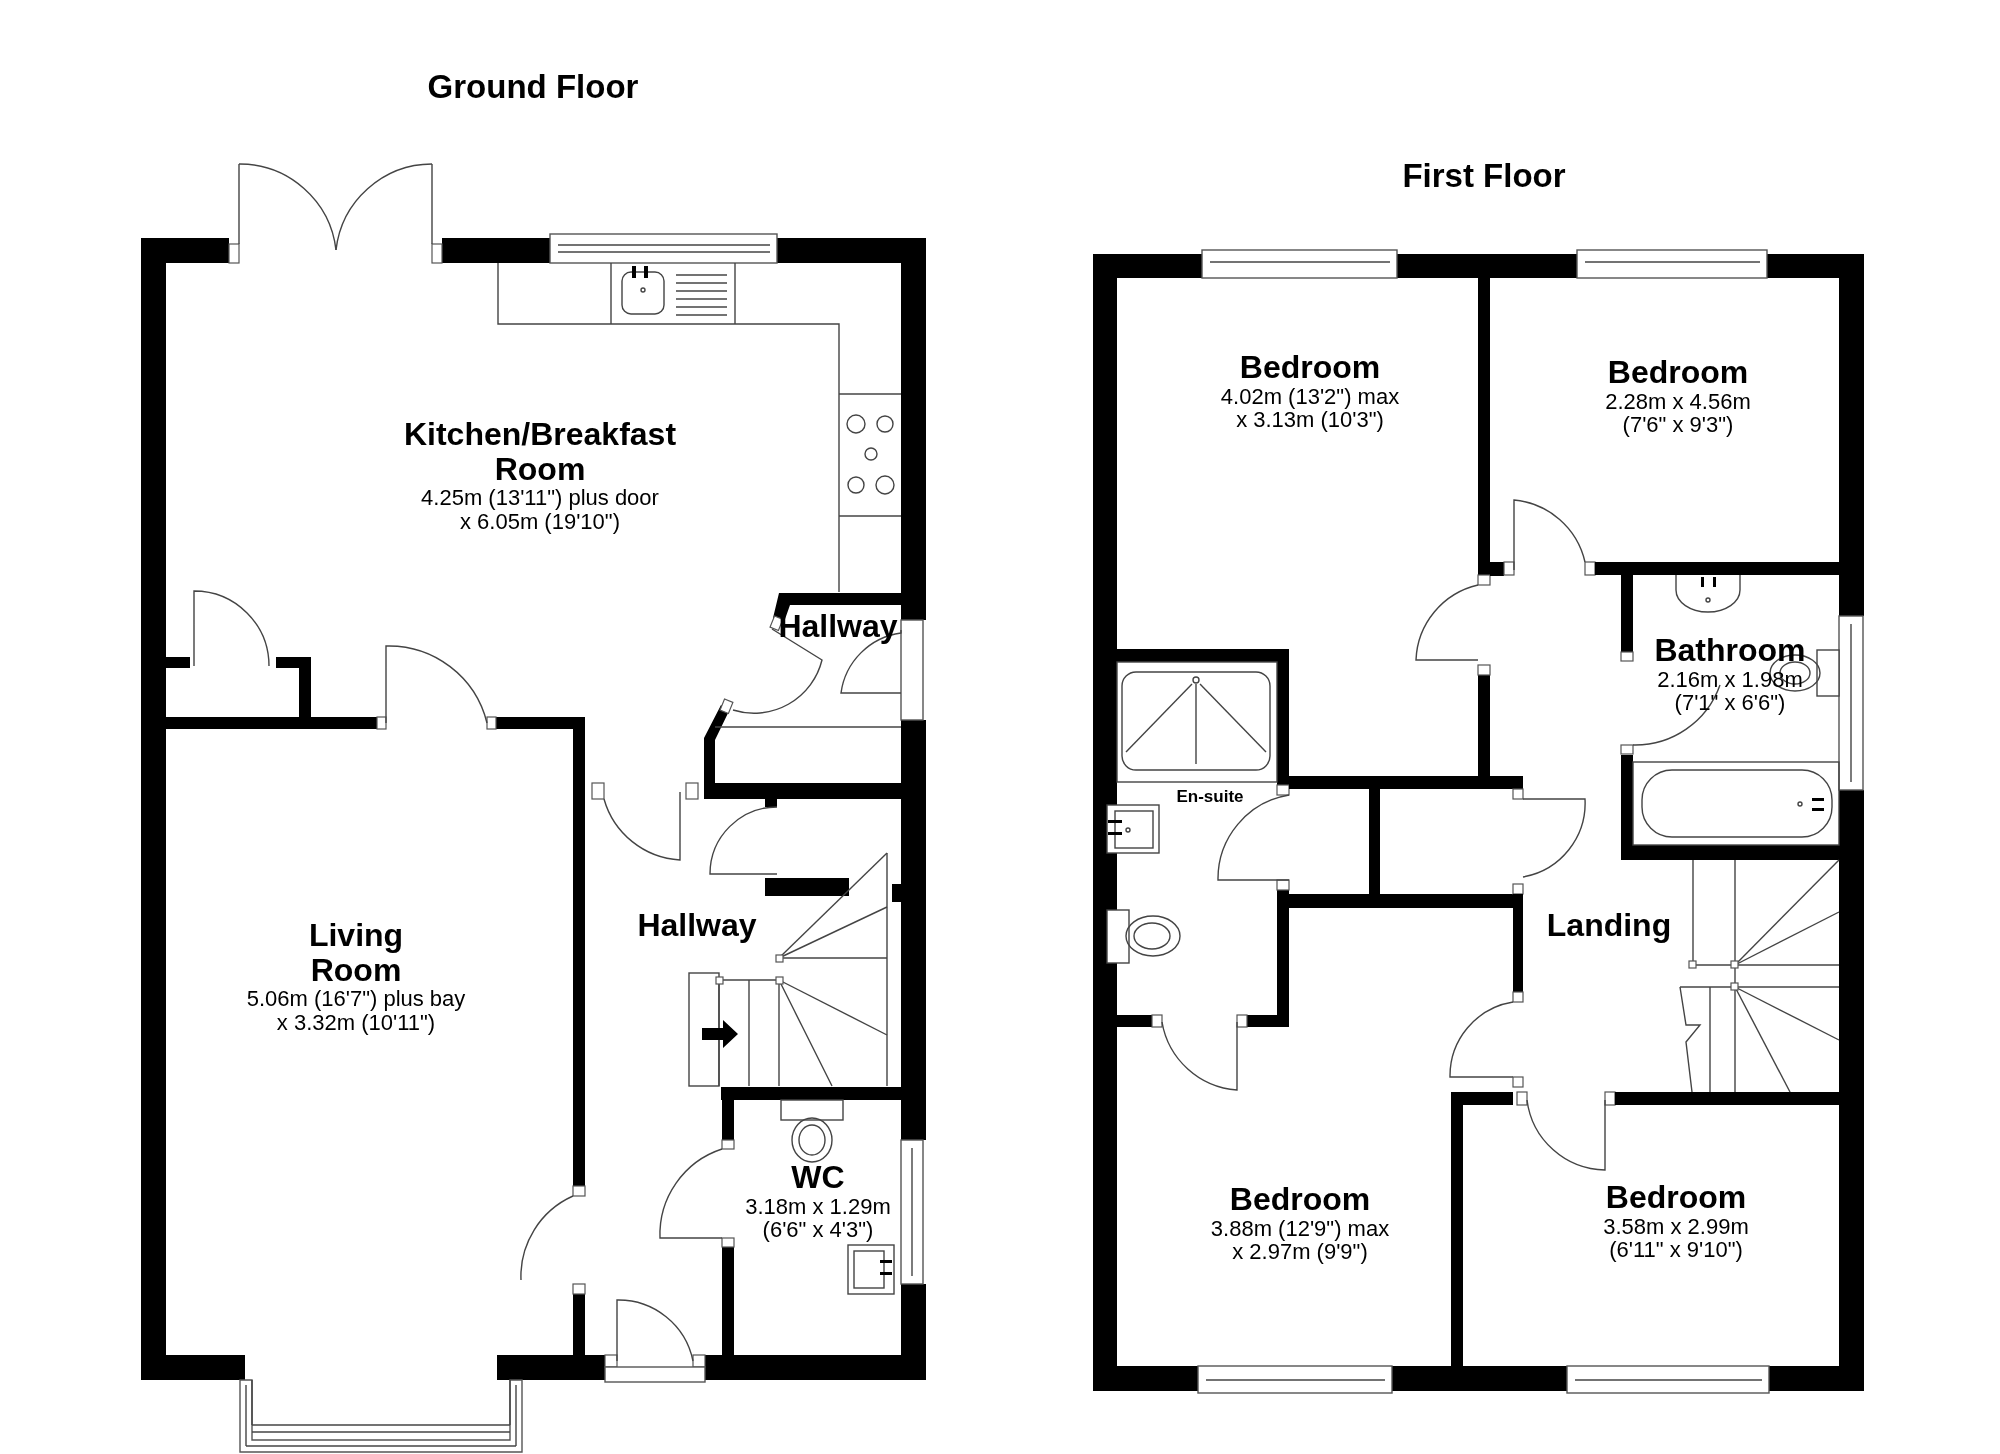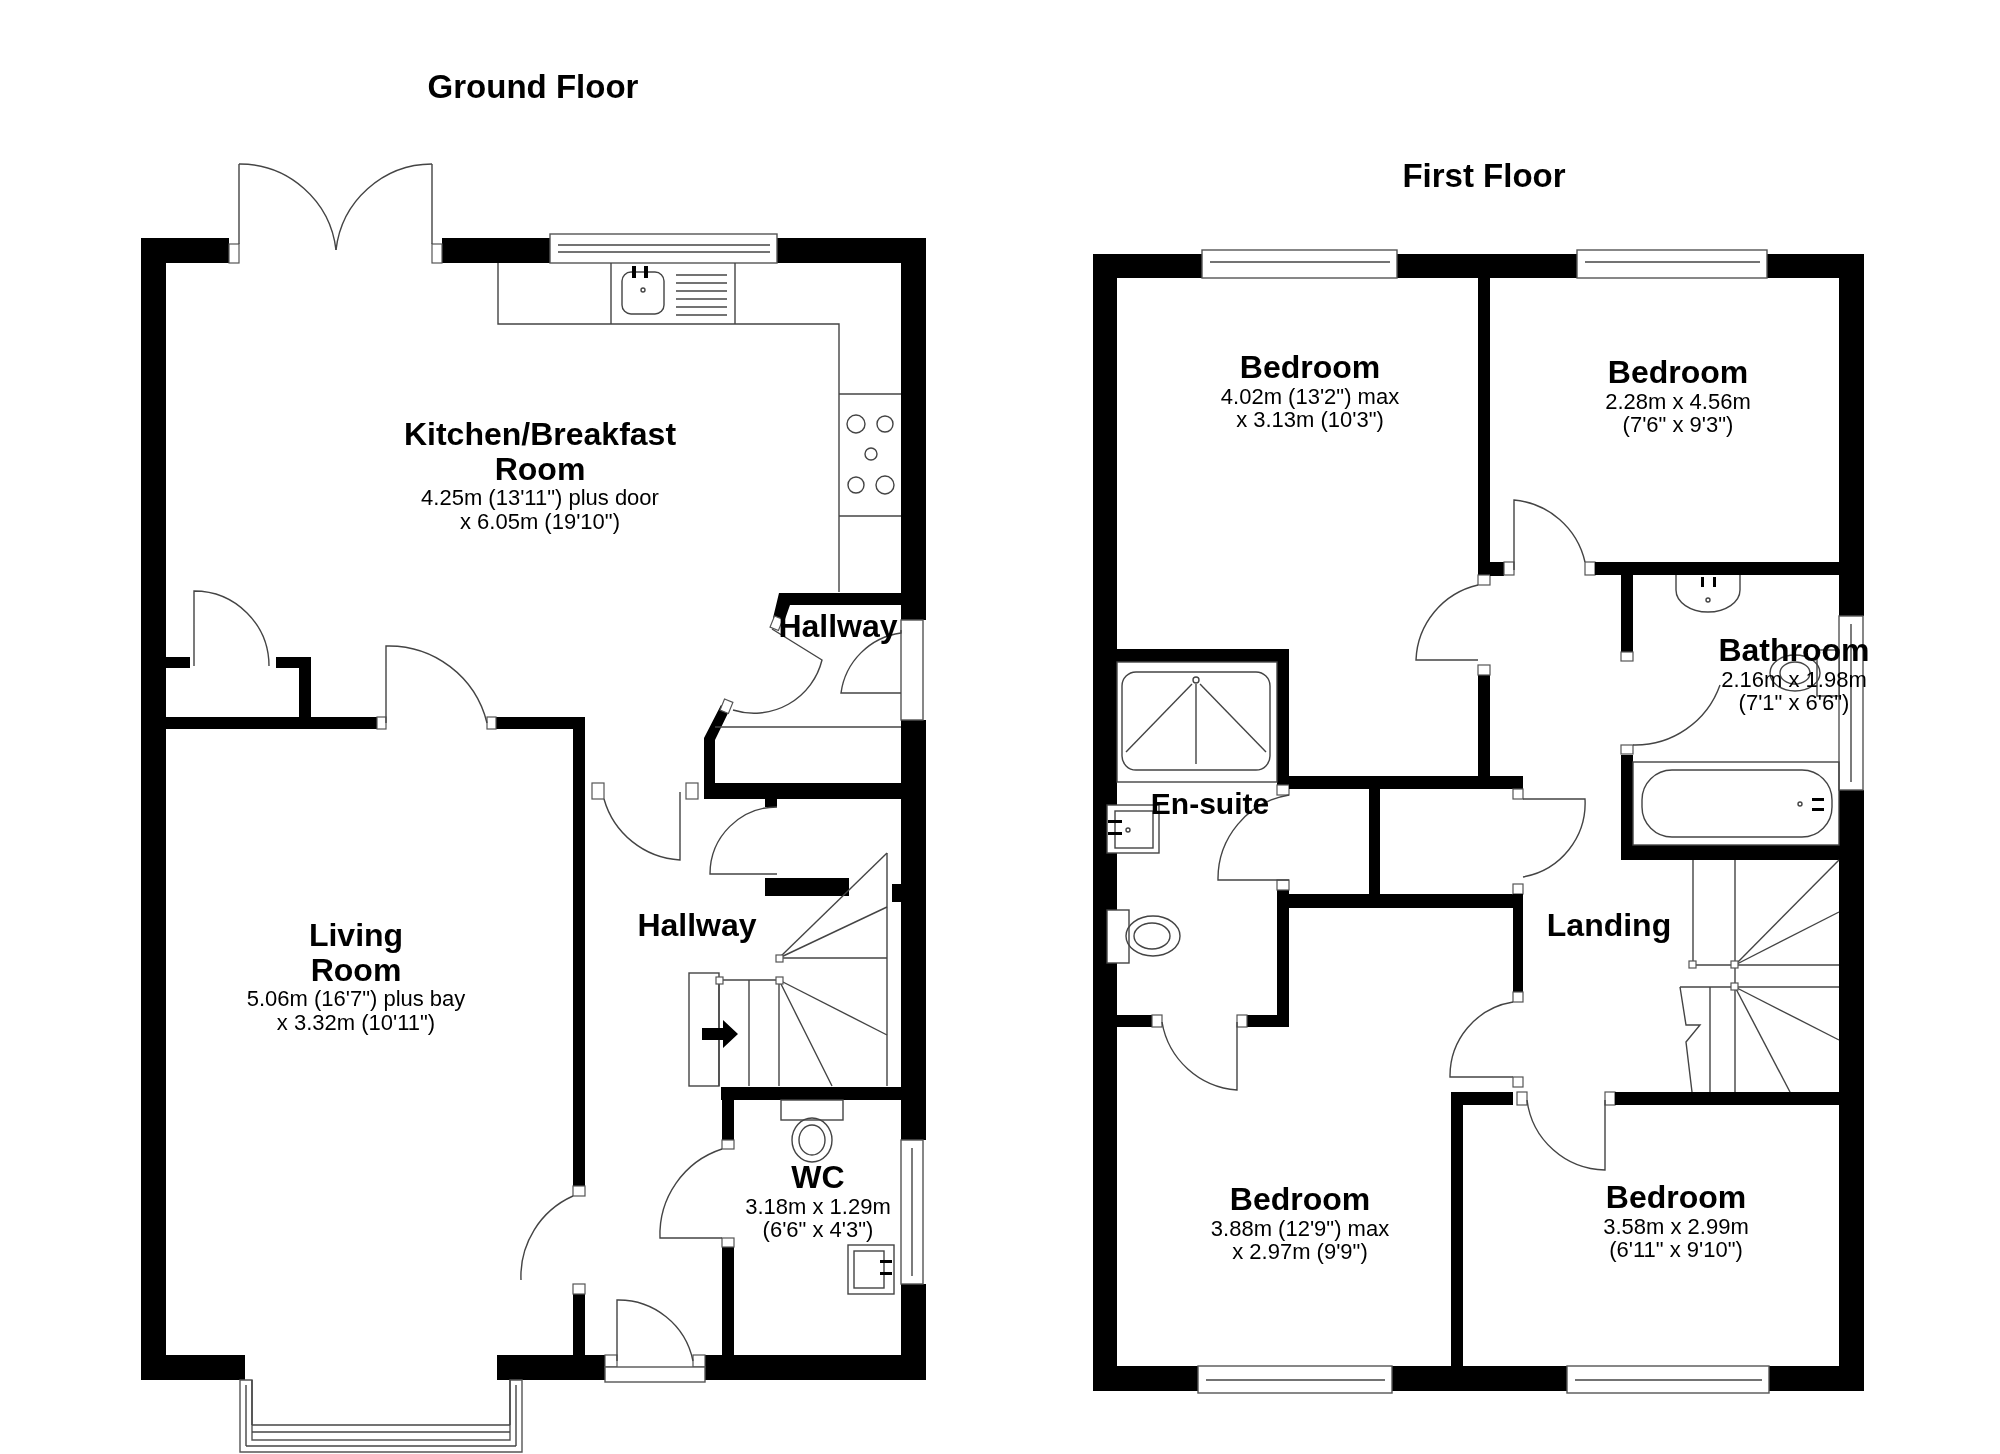--- a/index.html
+++ b/index.html
@@ -329,27 +329,27 @@
 <div class="label" style="left:1310px; top:350px;">
   <span class="rname">Bedroom</span>
   <span class="rdim">4.02m (13'2") max</span>
   <span class="rdim">x 3.13m (10'3")</span>
 </div>
 <div class="label" style="left:1678px; top:355px;">
   <span class="rname">Bedroom</span>
   <span class="rdim">2.28m x 4.56m</span>
   <span class="rdim">(7'6" x 9'3")</span>
 </div>
-<div class="label" style="left:1794px; top:633px;">
+<div class="label" style="left:1730px; top:633px;">
   <span class="rname">Bathroom</span>
   <span class="rdim">2.16m x 1.98m</span>
   <span class="rdim">(7'1" x 6'6")</span>
 </div>
 <div class="label" style="left:1210px; top:788px;">
-  <span class="rname" style="font-size:30px;">En-suite</span>
+  <span class="rname" style="font-size:17px;">En-suite</span>
 </div>
 <div class="label" style="left:1609px; top:908px;">
   <span class="rname">Landing</span>
 </div>
 <div class="label" style="left:1300px; top:1182px;">
   <span class="rname">Bedroom</span>
   <span class="rdim">3.88m (12'9") max</span>
   <span class="rdim">x 2.97m (9'9")</span>
 </div>
 <div class="label" style="left:1676px; top:1180px;">

